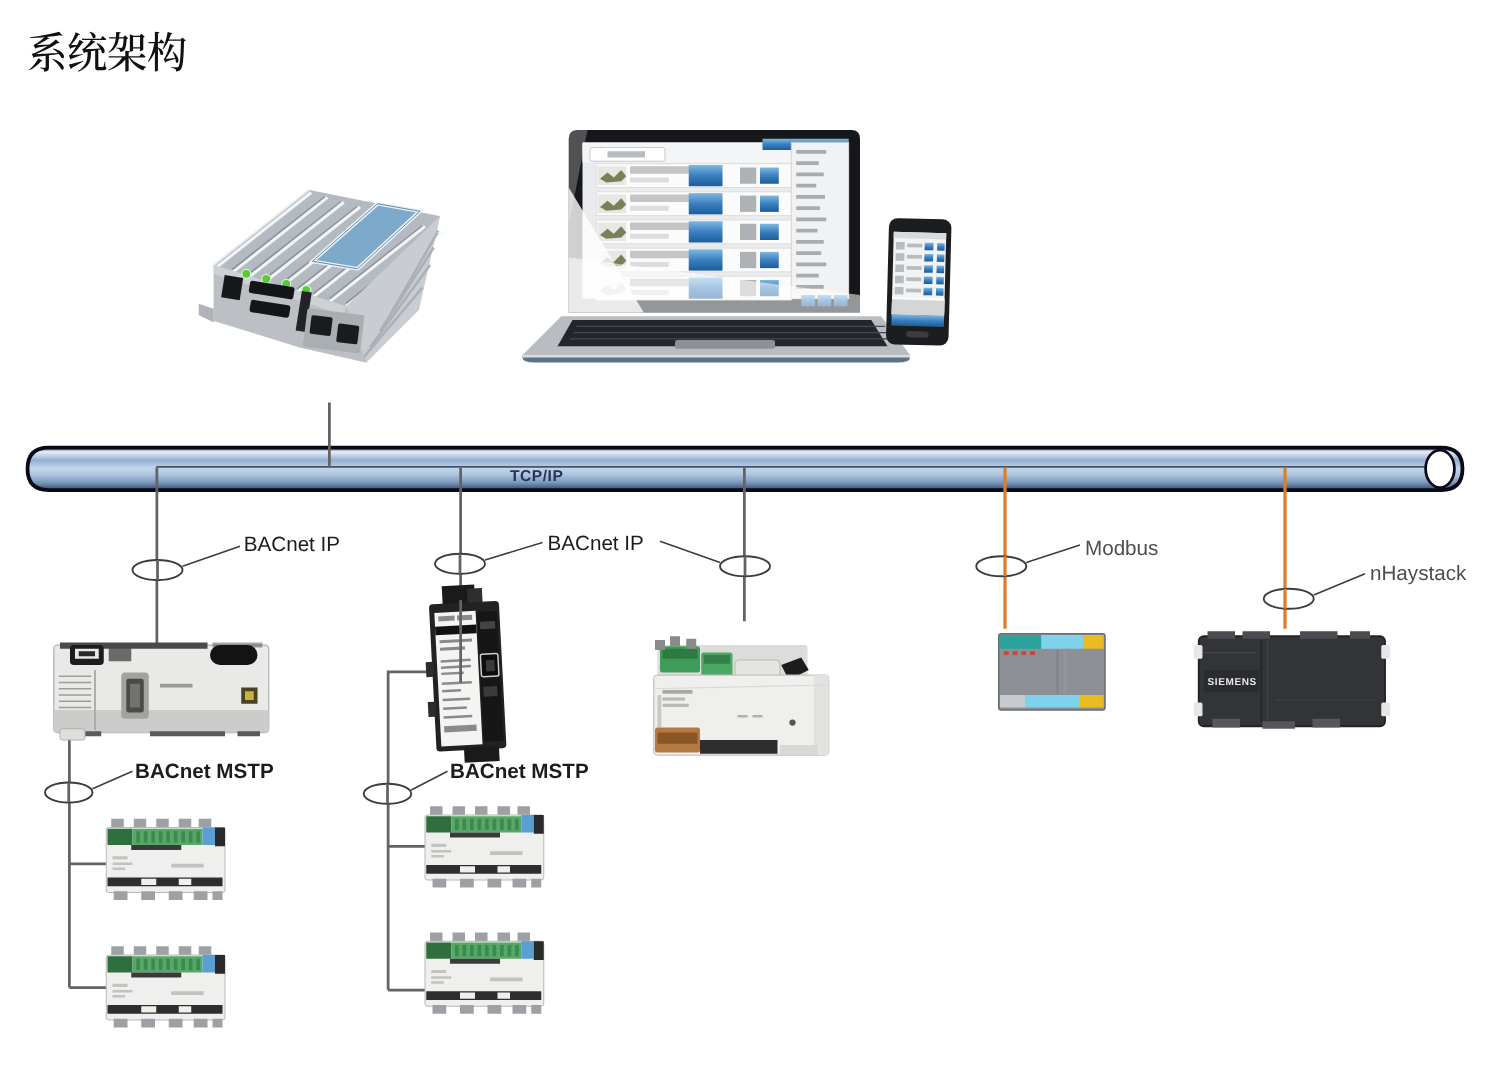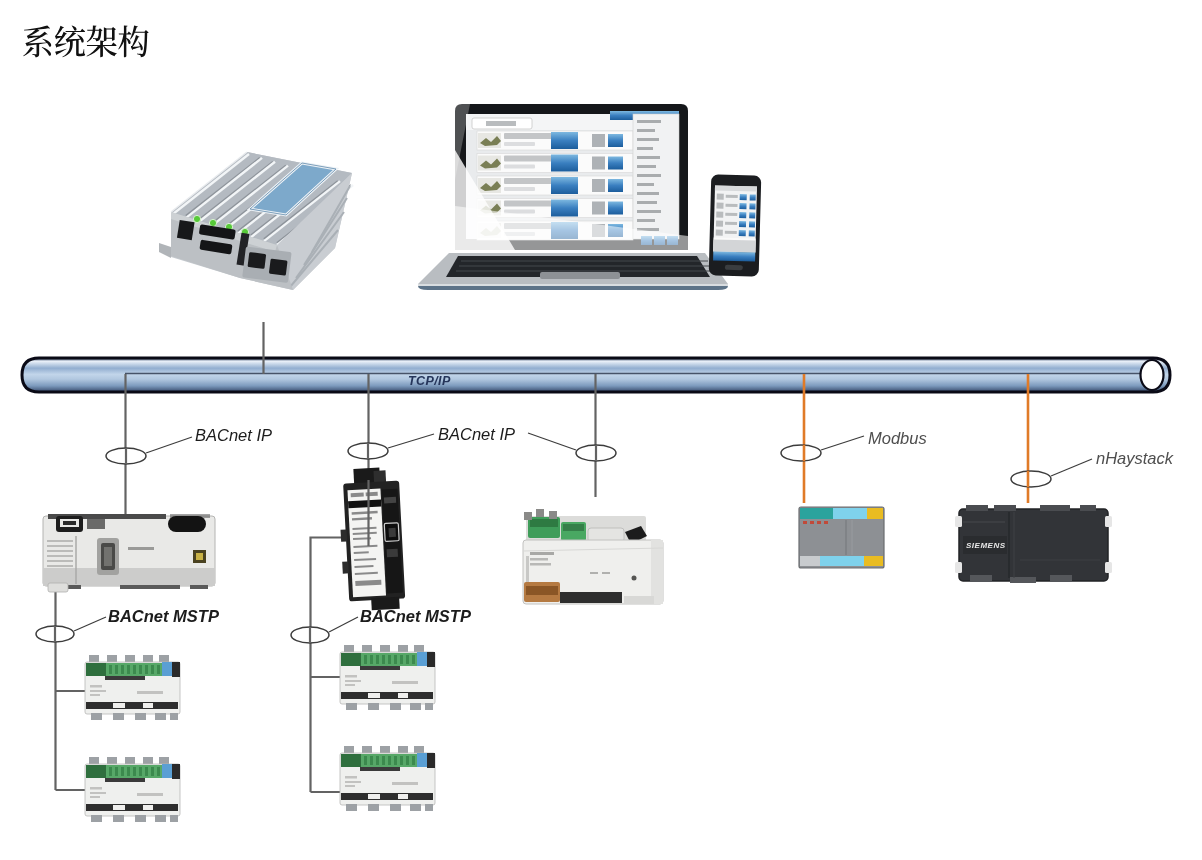--- a/index.html
+++ b/index.html
@@ -1,16 +1,16 @@
 <!DOCTYPE html>
 <html><head>
 <meta charset="utf-8">
 <style>
 html,body{margin:0;padding:0;background:#ffffff;}
-#canvas{position:relative;width:1202px;height:860px;background:#ffffff;overflow:hidden;font-style:italic;}
+#canvas{position:relative;width:1202px;height:860px;background:#ffffff;overflow:hidden;}
 svg{display:block;}
 text{font-family:"Liberation Sans",sans-serif;}
 </style>
 </head>
 <body>
 <div id="canvas">
 <svg width="1202" height="860" viewBox="0 0 1202 860">
 <defs>
 <linearGradient id="pipeG" x1="0" y1="358" x2="0" y2="392" gradientUnits="userSpaceOnUse">
 <stop offset="0" stop-color="#3e4f6c"></stop>

